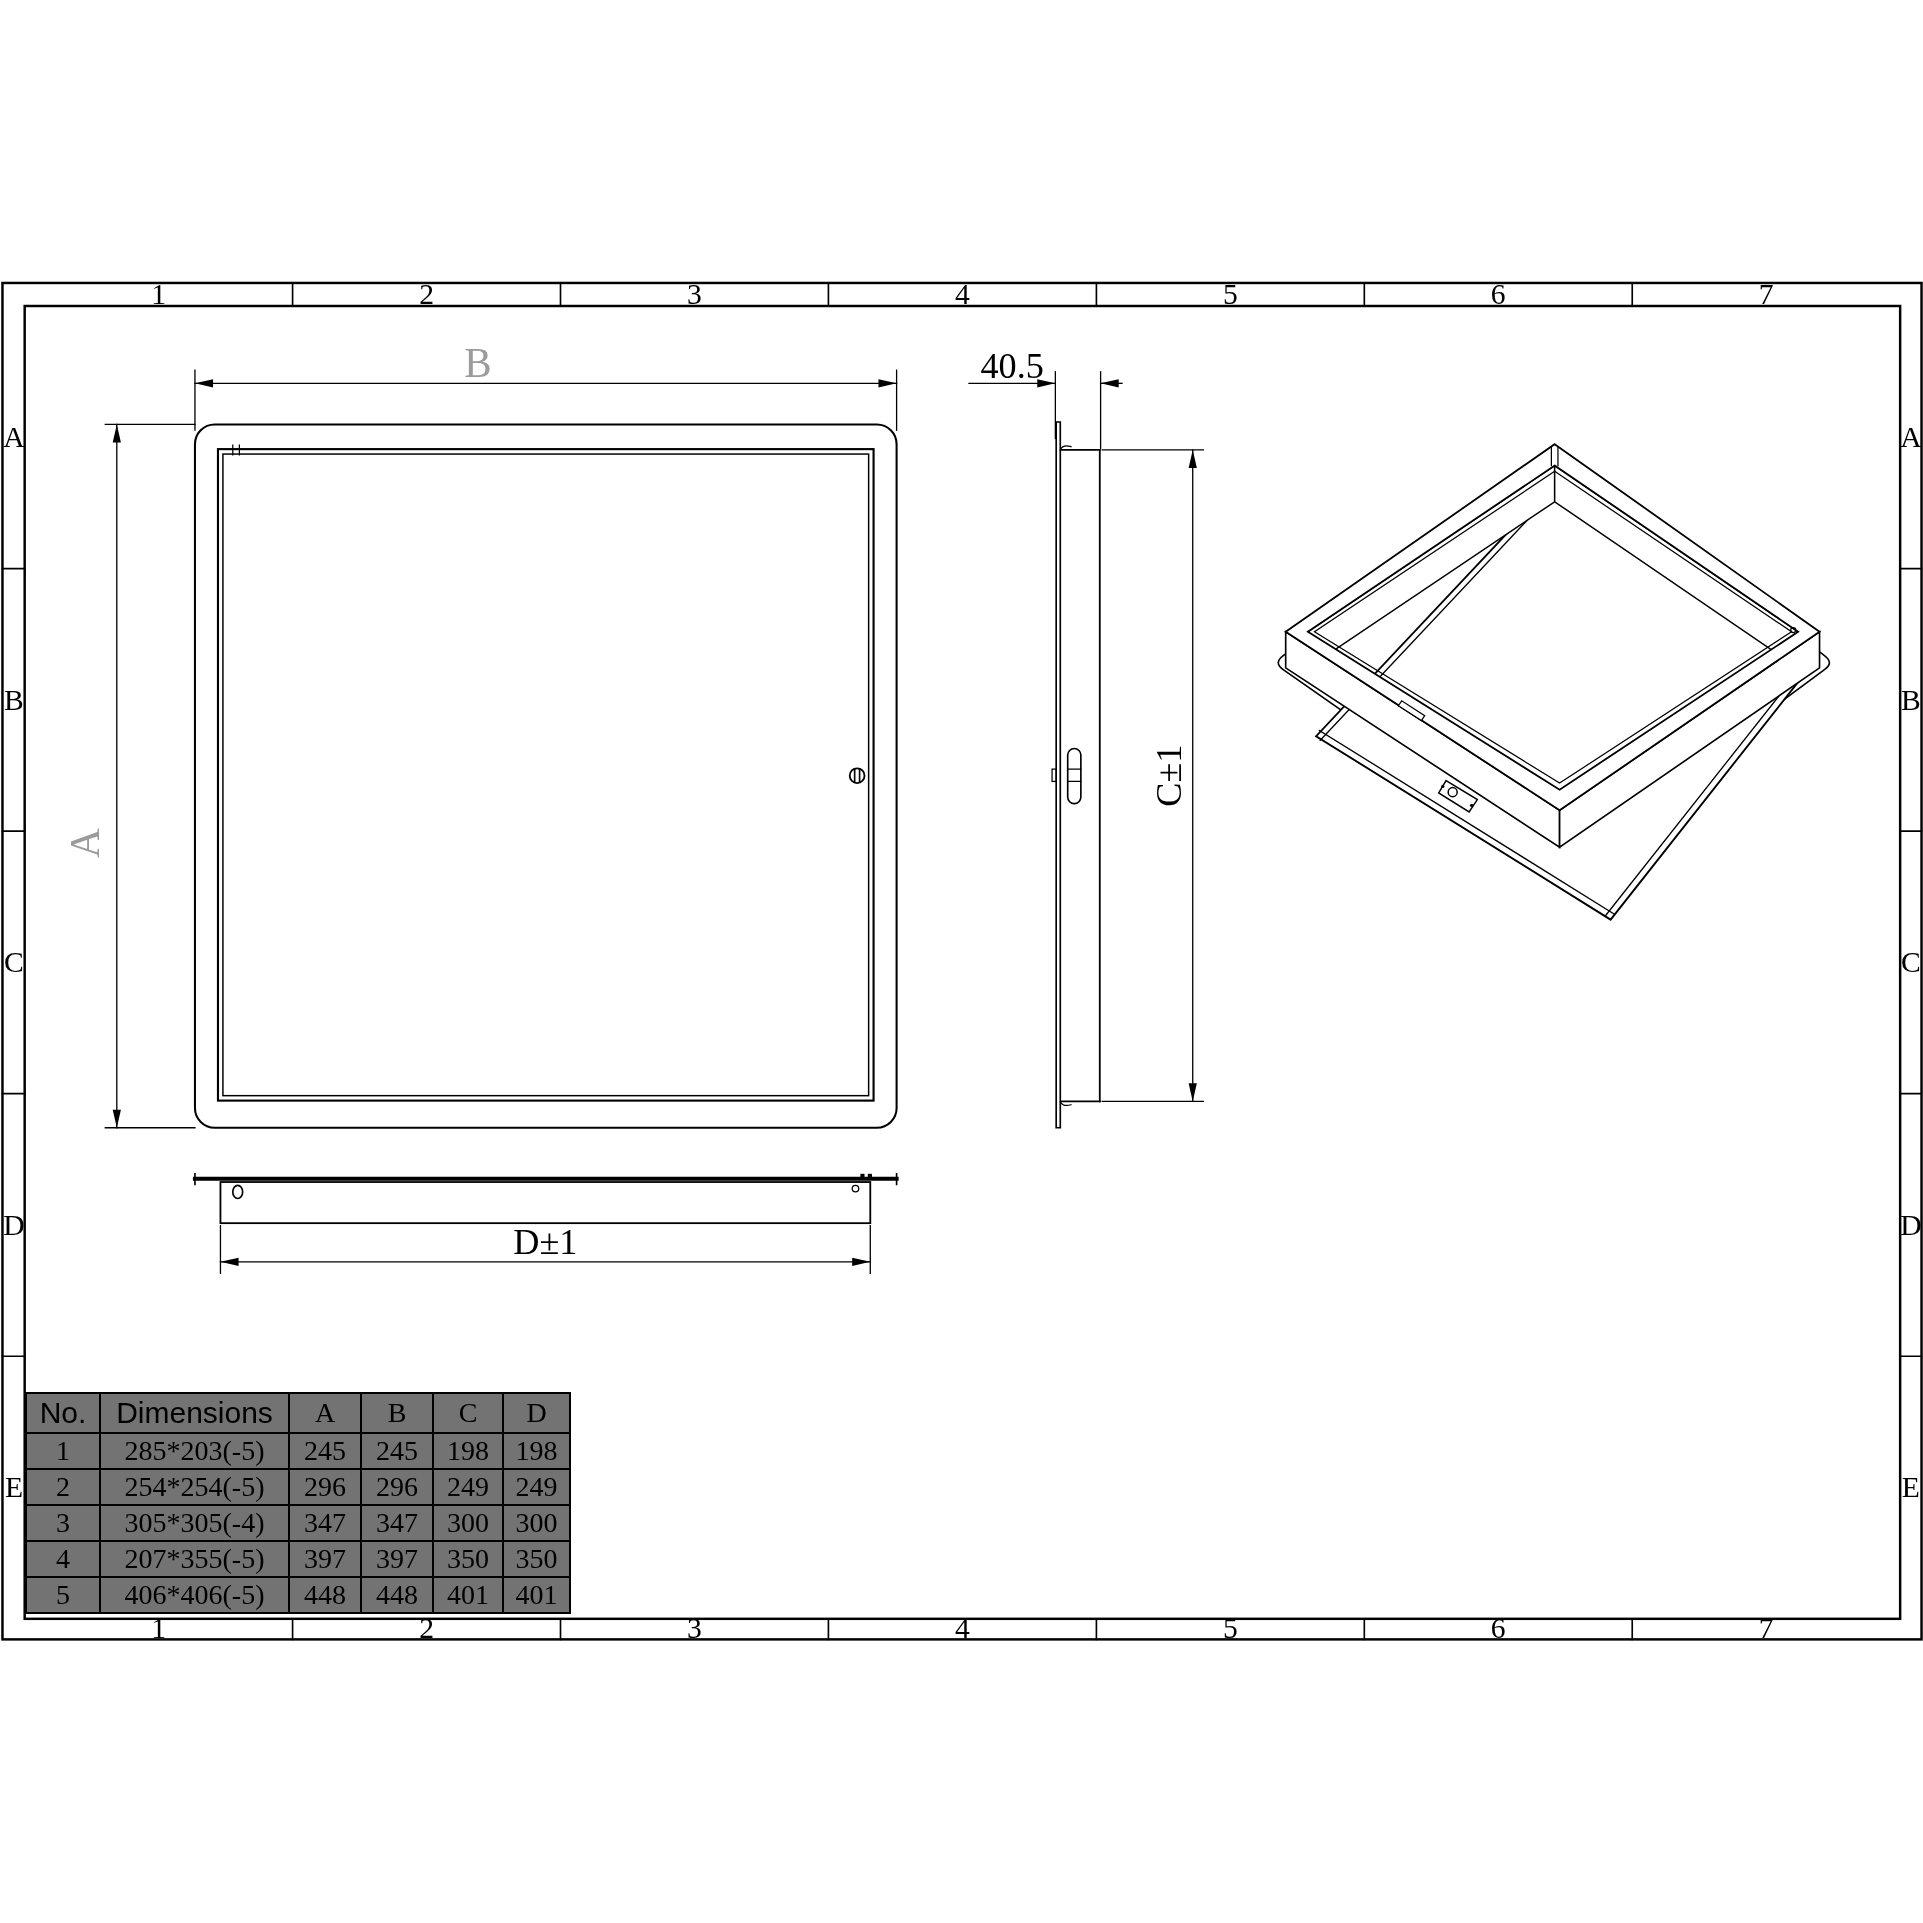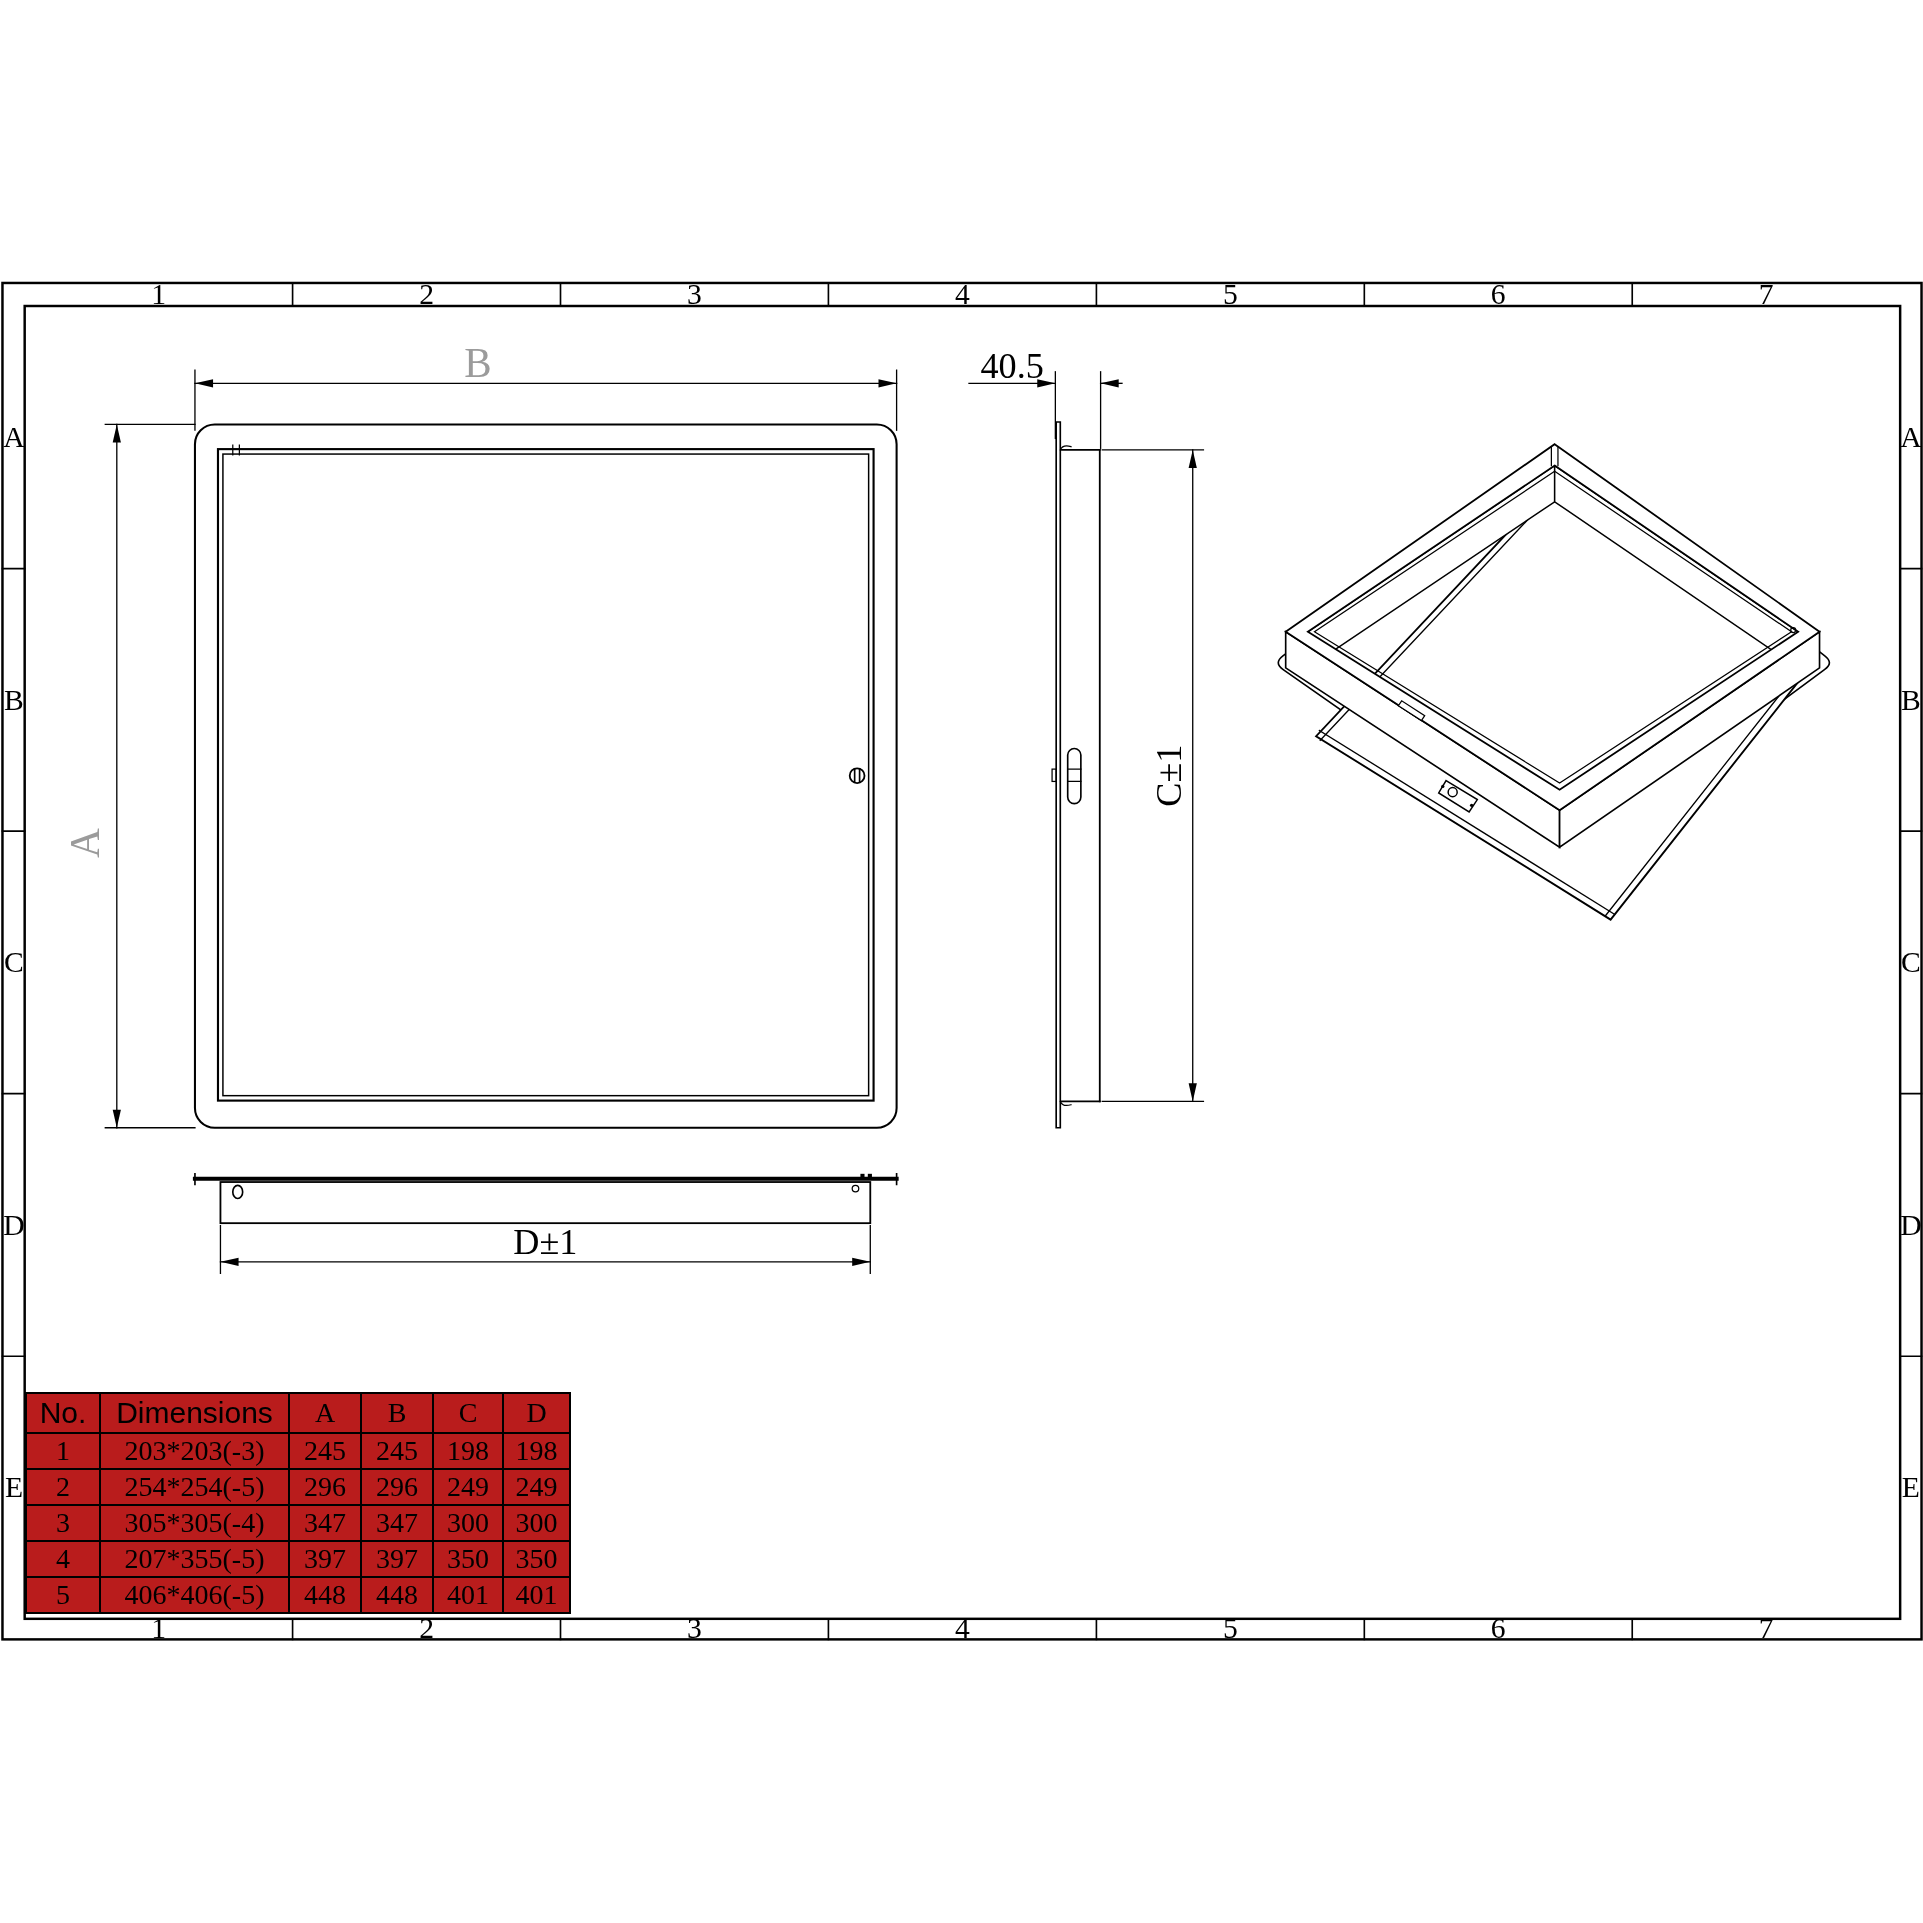--- a/index.html
+++ b/index.html
@@ -9,21 +9,21 @@
   }
   #sheet { position: absolute; left: 0; top: 0; width: 1924px; height: 1924px; }
   svg text { fill: #000000; }
   .gridlbl { font-size: 36px; font-family: "Liberation Serif", serif; }
   .dimtxt  { font-size: 44px; font-family: "Liberation Serif", serif; }
   .ablbl   { font-size: 50px; font-family: "Liberation Serif", serif; fill: #9b9b9b; }
 
   .spec-table {
     position: absolute; left: 25px; top: 1392px;
     border-collapse: collapse; table-layout: fixed;
-    background: #b91c1c;
+    background: #737373;
   }
   .spec-table th, .spec-table td {
     border: 2.1px solid #000; text-align: center; vertical-align: middle;
     padding: 0; overflow: hidden; white-space: nowrap;
   }
   .spec-table thead tr { height: 40px; }
   .spec-table tbody tr { height: 36px; }
   .hdr-sans { font-family: "Liberation Sans", sans-serif; font-size: 30px; font-weight: 400; }
   .hdr-serif { font-family: "Liberation Serif", serif; font-size: 28px; font-weight: 400; }
   .cell-serif { font-family: "Liberation Serif", serif; font-size: 28px; }
@@ -208,21 +208,21 @@
       <th class="hdr-sans">Dimensions</th>
       <th class="hdr-serif">A</th>
       <th class="hdr-serif">B</th>
       <th class="hdr-serif">C</th>
       <th class="hdr-serif">D</th>
     </tr>
   </thead>
   <tbody>
     <tr>
       <td class="cell-serif">1</td>
-      <td class="cell-serif">203*203(-3)</td>
+      <td class="cell-serif">285*203(-5)</td>
       <td class="cell-serif">245</td>
       <td class="cell-serif">245</td>
       <td class="cell-serif">198</td>
       <td class="cell-serif">198</td>
     </tr>
     <tr>
       <td class="cell-serif">2</td>
       <td class="cell-serif">254*254(-5)</td>
       <td class="cell-serif">296</td>
       <td class="cell-serif">296</td>

